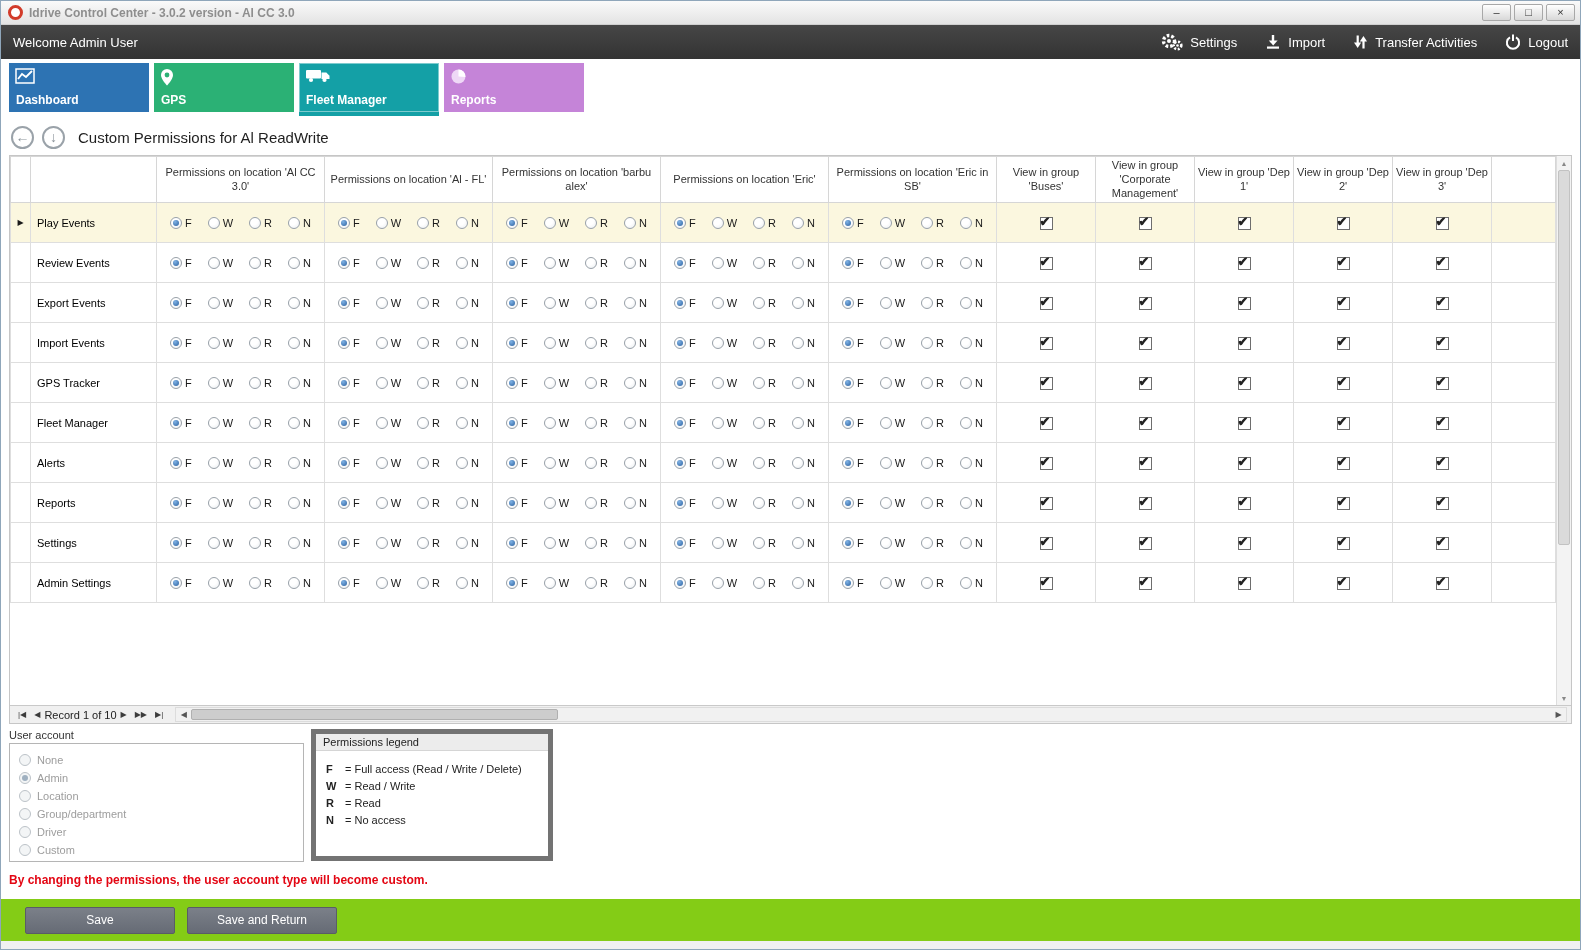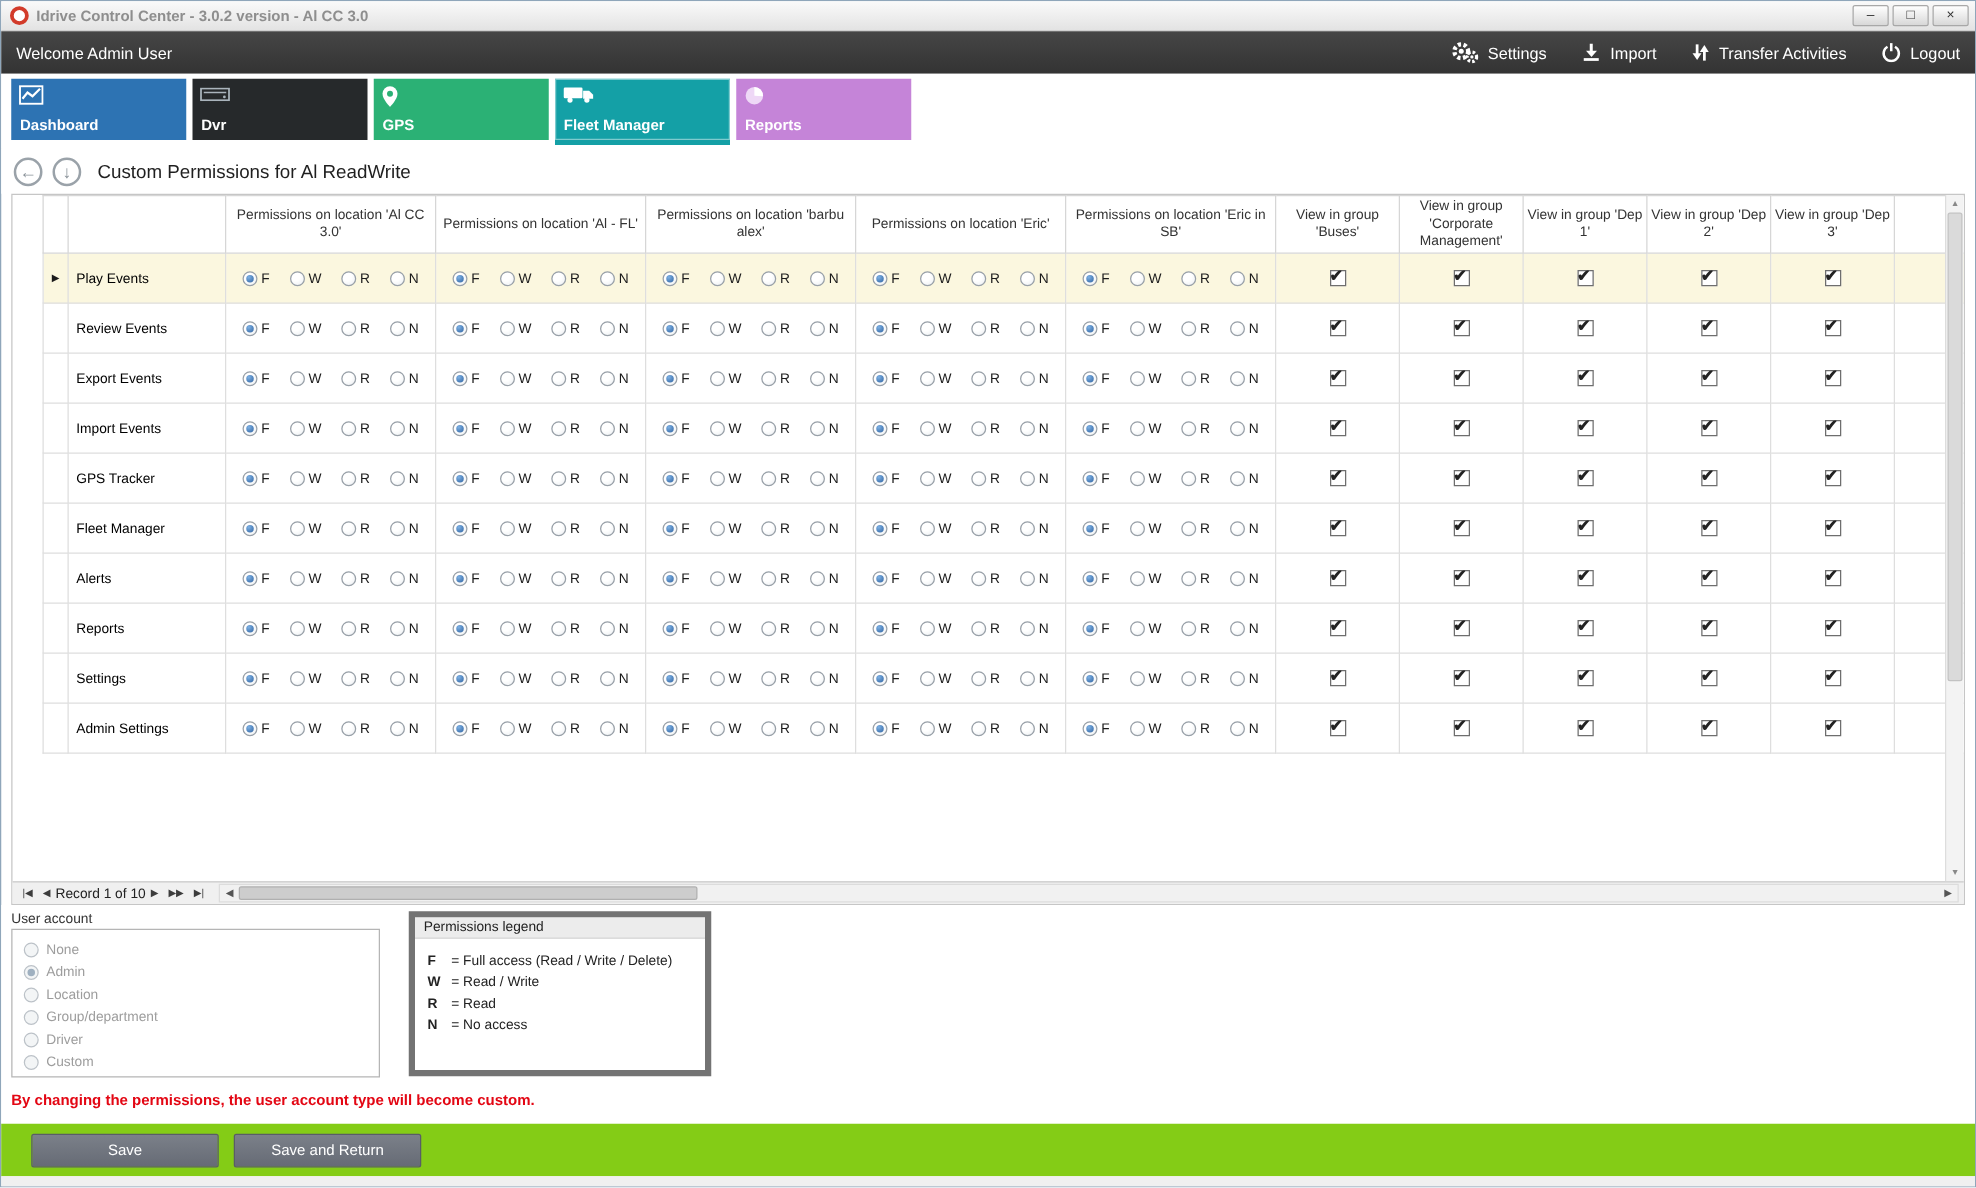--- a/index.html
+++ b/index.html
@@ -50,21 +50,21 @@
                gap: 8px; padding: 0 10px; }
   .circle-btn { width: 23px; height: 23px; border-radius: 50%; border: 2px solid #9aa2a9;
                 color: #8c949b; display: flex; align-items: center; justify-content: center;
                 font-size: 14px; font-weight: bold; line-height: 1; }
   .page-title { font-size: 15px; color: #1f1f1f; margin-left: 5px; }
 
   
   .grid-outer { flex: 1 1 auto; margin: 0 8px; border: 1px solid #c6c6c6; display: flex;
                 flex-direction: column; background: #fff; min-height: 0; }
   .grid-scroll { flex: 1 1 auto; position: relative; overflow: hidden; }
-  table.grid { border-collapse: collapse; table-layout: fixed; width: calc(100% - 15px); margin-left: 24px; }
+  table.grid { border-collapse: collapse; table-layout: fixed; width: calc(100% - 15px); }
   table.grid th { height: 45px; border: 1px solid #d6d6d6; background: #fff; font-weight: normal;
                   font-size: 11px; color: #333; text-align: center; padding: 2px 3px; line-height: 1.25; }
   th.th-ind { background: #f2f2f2; }
   table.grid td { height: 40px; border: 1px solid #dedede; background: #fff; }
   td.ind { background: #f6f6f6; text-align: center; font-size: 8px; color: #1a1a1a; padding: 0; }
   td.rowlabel { font-size: 11px; color: #000; padding-left: 6px; }
   .perm-inner { display: flex; justify-content: space-between; align-items: center; padding: 0 13px; }
   .rw { display: inline-flex; align-items: center; gap: 3px; }
   .rl { font-size: 11px; color: #1a1a1a; }
   td.chk { text-align: center; }
@@ -99,21 +99,21 @@
   .record-text { margin: 0 0; white-space: nowrap; }
   .hscroll { flex: 1 1 auto; height: 15px; background: #f1f1f1; border: 1px solid #dcdcdc;
              display: flex; align-items: center; margin-left: 8px; }
   .hs-arrow { width: 15px; text-align: center; font-size: 8px; color: #555; flex: 0 0 auto; }
   .hs-track { flex: 1 1 auto; position: relative; height: 100%; }
   .hs-thumb { position: absolute; left: 0; top: 1px; bottom: 1px; width: 27%;
               background: #cdcdcd; border: 1px solid #b0b0b0; border-radius: 2px; }
 
   
   .bottom { flex: 0 0 auto; padding: 5px 8px 0; background: #fff; }
-  .bottom-panels { display: flex; align-items: flex-start; gap: 23px; }
+  .bottom-panels { display: flex; align-items: flex-start; gap: 7px; }
   .ua-wrap { width: 295px; flex: 0 0 auto; }
   .ua-caption { font-size: 11px; color: #333; margin-bottom: 2px; }
   .ua-box { border: 1px solid #b5b5b5; background: #fff; height: 119px; padding: 7px 9px; }
   .ua-option { display: flex; align-items: center; gap: 6px; height: 18px; }
   .ua-label { font-size: 11px; color: #9d9d9d; }
 
   .legend { width: 242px; height: 132px; border: 5px solid #737373; background: #fff; flex: 0 0 auto; }
   .legend-header { height: 17px; background: #ececec; border-bottom: 1px solid #d5d5d5;
                    font-size: 11px; color: #222; display: flex; align-items: center; padding: 0 7px; }
   .legend-body { padding: 9px 10px; }
@@ -193,30 +193,20 @@
 
   <div class="tabstrip">
     <div class="tab t-dashboard">
       <span class="tab-icon">
         <svg width="20" height="16" viewBox="0 0 20 16">
           <rect x="1" y="1" width="18" height="14" fill="none" stroke="#fff" stroke-width="1.5"></rect>
           <polyline points="3,11 7,6 11,9 17,3" fill="none" stroke="#fff" stroke-width="1.8"></polyline>
         </svg>
       </span>
       <span class="tab-label">Dashboard</span>
-    </div>
-    <div class="tab t-dvr">
-      <span class="tab-icon">
-        <svg width="24" height="11" viewBox="0 0 24 11">
-          <rect x="0.8" y="0.8" width="22.4" height="9.4" fill="none" stroke="#aab4bc" stroke-width="1.4"></rect>
-          <line x1="3" y1="4" x2="21" y2="4" stroke="#aab4bc" stroke-width="1.2"></line>
-          <circle cx="19.5" cy="7.5" r="1.1" fill="#aab4bc"></circle>
-        </svg>
-      </span>
-      <span class="tab-label">Dvr</span>
     </div>
     <div class="tab t-gps">
       <span class="tab-icon">
         <svg width="14" height="18" viewBox="0 0 14 18">
           <path d="M7 1a6 6 0 0 1 6 6c0 4.5-6 10.5-6 10.5S1 11.5 1 7a6 6 0 0 1 6-6z" fill="#fff"></path>
           <circle cx="7" cy="7" r="2.4" fill="#2bb175"></circle>
         </svg>
       </span>
       <span class="tab-label">GPS</span>
     </div>

